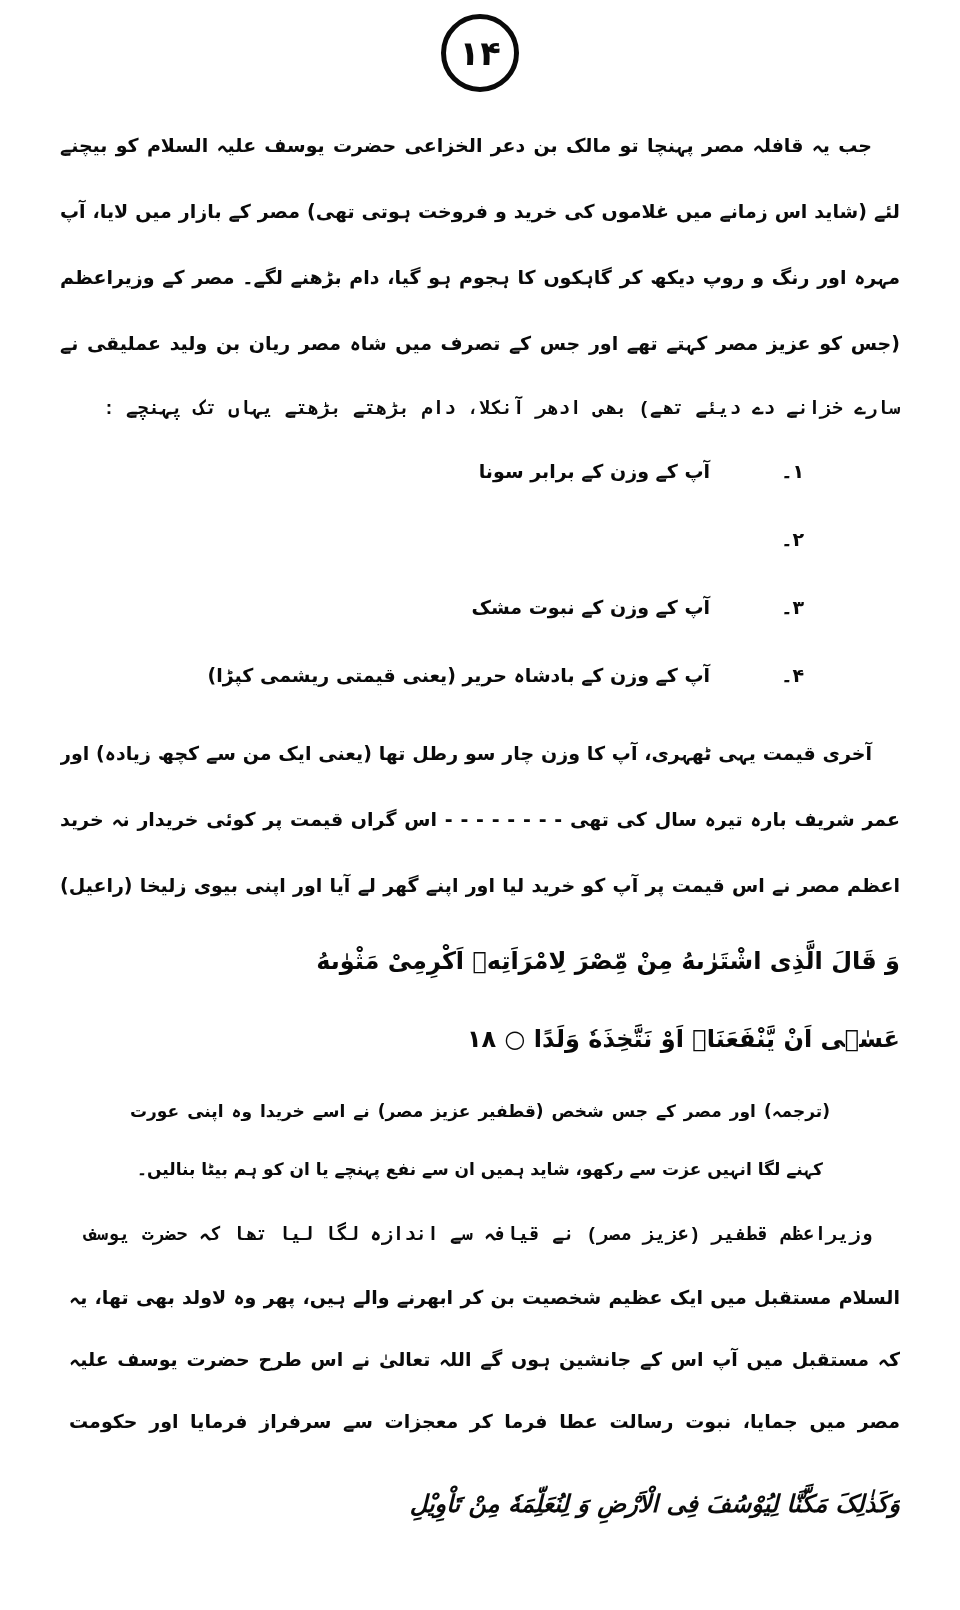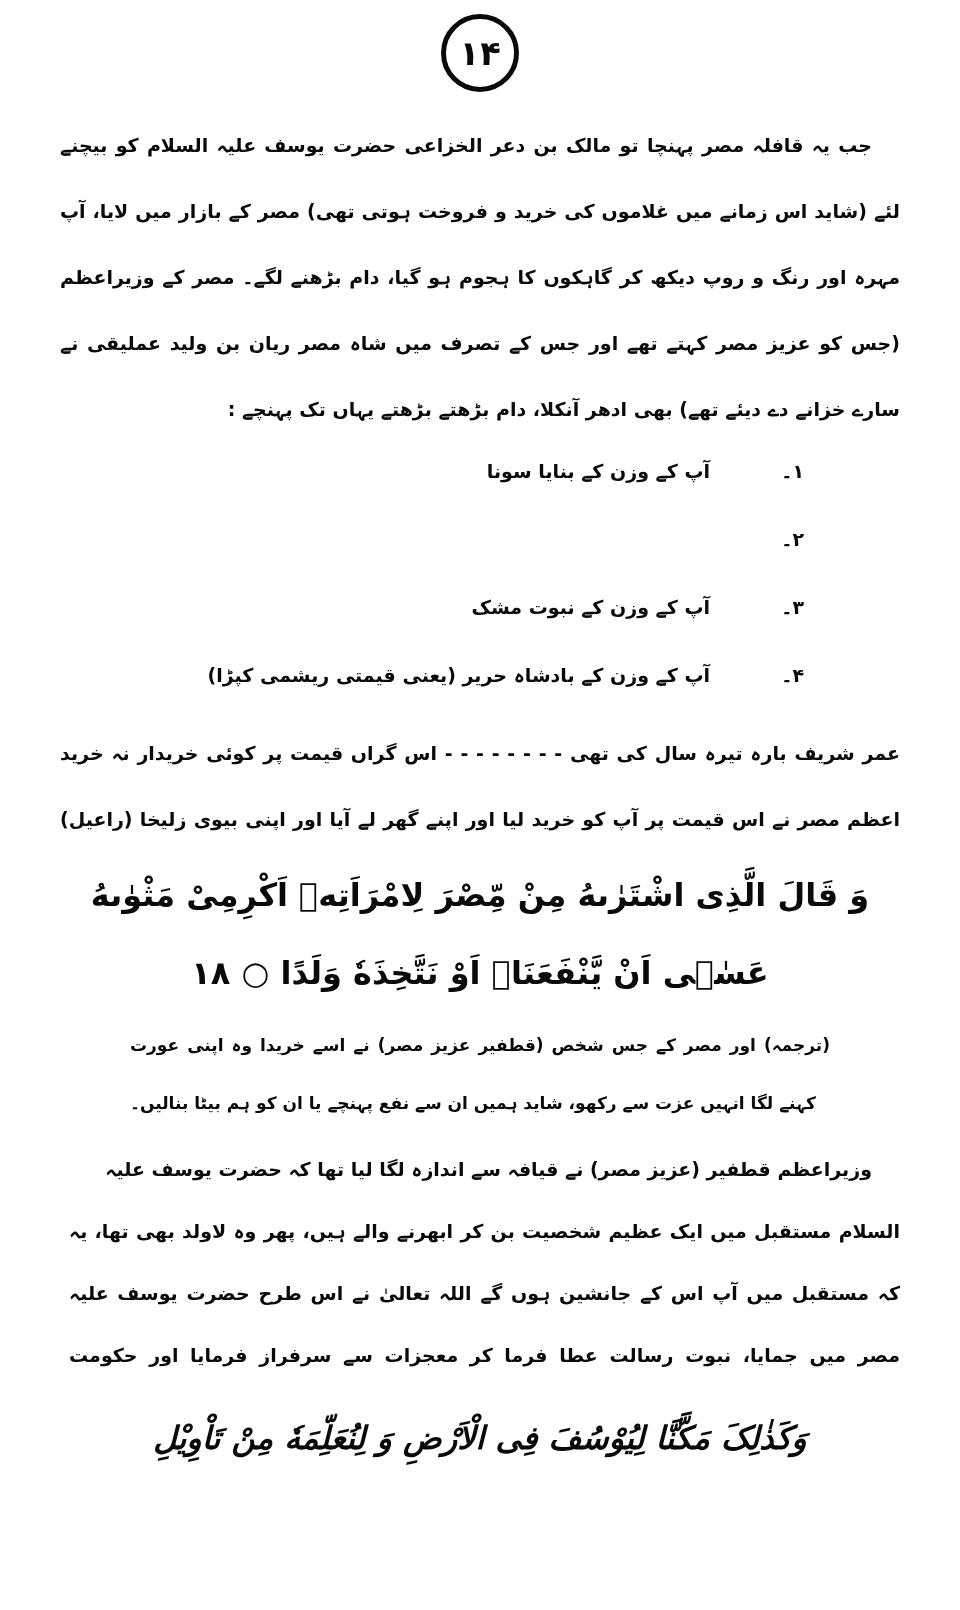--- a/index.html
+++ b/index.html
@@ -46,21 +46,21 @@
   .para-1 { margin-top: 20px; }
   .line {
     height: 66px;
     line-height: 66px;
     text-align: justify;
     overflow: hidden;
     white-space: normal;
   }
   .jl { text-align-last: justify; }
   .indent { padding-right: 28px; }
-  .endline { text-align: right; text-align-last: right; }
+  .endline { text-align: right; text-align-last: right; font-family: Liberation Mono, monospace; }
   
   .price-list {
     margin: 6px 0 8px;
     padding-right: 96px;
   }
   .list-row {
     display: flex;
     align-items: baseline;
     height: 46px;
     line-height: 46px;
@@ -70,23 +70,23 @@
   }
   .list-row .num {
     flex: none;
     width: 42px;
   }
   .list-row .txt {
     margin-right: 52px;
   }
   
   .verse {
-    font-size: 32px;
+    font-size: 24px;
     font-weight: 800;
-    text-align: center;
+    text-align: right;
     margin: 4px 0;
   }
   .vline {
     height: 78px;
     line-height: 78px;
     overflow: hidden;
   }
   .verse-2 { margin-top: 10px; }
   .verse-2 .vline { height: 84px; line-height: 84px; font-style: italic; }
   
@@ -95,21 +95,21 @@
     font-weight: 700;
     padding: 0 70px;
     margin: 2px 0 6px;
   }
   .tline {
     height: 58px;
     line-height: 58px;
     overflow: hidden;
   }
   .t0 { text-align: justify; text-align-last: justify; }
-  .t1 { text-align: left; }
+  .t1 { text-align: center; }
   
   .para-3 .line { height: 62px; line-height: 62px; margin-left: 9px; }
 </style>
 </head>
 <body>
 
 <div class="page">
 
   <div class="pagenum-badge">
     <span>۱۴</span>
@@ -119,36 +119,37 @@
     <div class="line jl indent">جب یہ قافلہ مصر پہنچا تو مالک بن دعر الخزاعی حضرت یوسف علیہ السلام کو بیچنے کے</div>
     <div class="line jl">لئے (شاید اس زمانے میں غلاموں کی خرید و فروخت ہوتی تھی) مصر کے بازار میں لایا، آپ کا چہرہ</div>
     <div class="line jl">مہرہ اور رنگ و روپ دیکھ کر گاہکوں کا ہجوم ہو گیا، دام بڑھنے لگے۔ مصر کے وزیراعظم قطفیر مصری</div>
     <div class="line jl">(جس کو عزیز مصر کہتے تھے اور جس کے تصرف میں شاہ مصر ریان بن ولید عملیقی نے ملک کے</div>
     <div class="line endline">سارے خزانے دے دیئے تھے) بھی ادھر آنکلا، دام بڑھتے بڑھتے یہاں تک پہنچے :</div>
   </div>
 
   <div class="price-list">
     <div class="list-row">
       <span class="num">۱۔</span>
-      <span class="txt">آپ کے وزن کے بنایا سونا</span>
+      <span class="txt">آپ کے وزن کے برابر سونا</span>
     </div>
     <div class="list-row">
       <span class="num">۲۔</span>
     </div>
     <div class="list-row">
       <span class="num">۳۔</span>
       <span class="txt">آپ کے وزن کے نبوت مشک</span>
     </div>
     <div class="list-row">
       <span class="num">۴۔</span>
       <span class="txt">آپ کے وزن کے بادشاہ حریر (یعنی قیمتی ریشمی کپڑا)</span>
     </div>
   </div>
 
   <div class="para para-2">
+    <div class="line jl indent">آخری قیمت یہی ٹھہری، آپ کا وزن چار سو رطل تھا (یعنی ایک من سے کچھ زیادہ) اور</div>
     <div class="line jl">عمر شریف بارہ تیرہ سال کی تھی - - - - - - - - اس گراں قیمت پر کوئی خریدار نہ خرید سکا چنانچہ وزیر</div>
     <div class="line jl">اعظم مصر نے اس قیمت پر آپ کو خرید لیا اور اپنے گھر لے آیا اور اپنی بیوی زلیخا (راعیل) سے کہا :۔</div>
   </div>
 
   <div class="verse verse-1">
     <div class="vline">وَ قَالَ الَّذِی اشْتَرٰىهُ مِنْ مِّصْرَ لِامْرَاَتِهٖ اَکْرِمِیْ مَثْوٰىهُ</div>
     <div class="vline">عَسٰۤی اَنْ یَّنْفَعَنَاۤ اَوْ نَتَّخِذَهٗ وَلَدًا ○ ۱۸</div>
   </div>
 
   <div class="translation">

